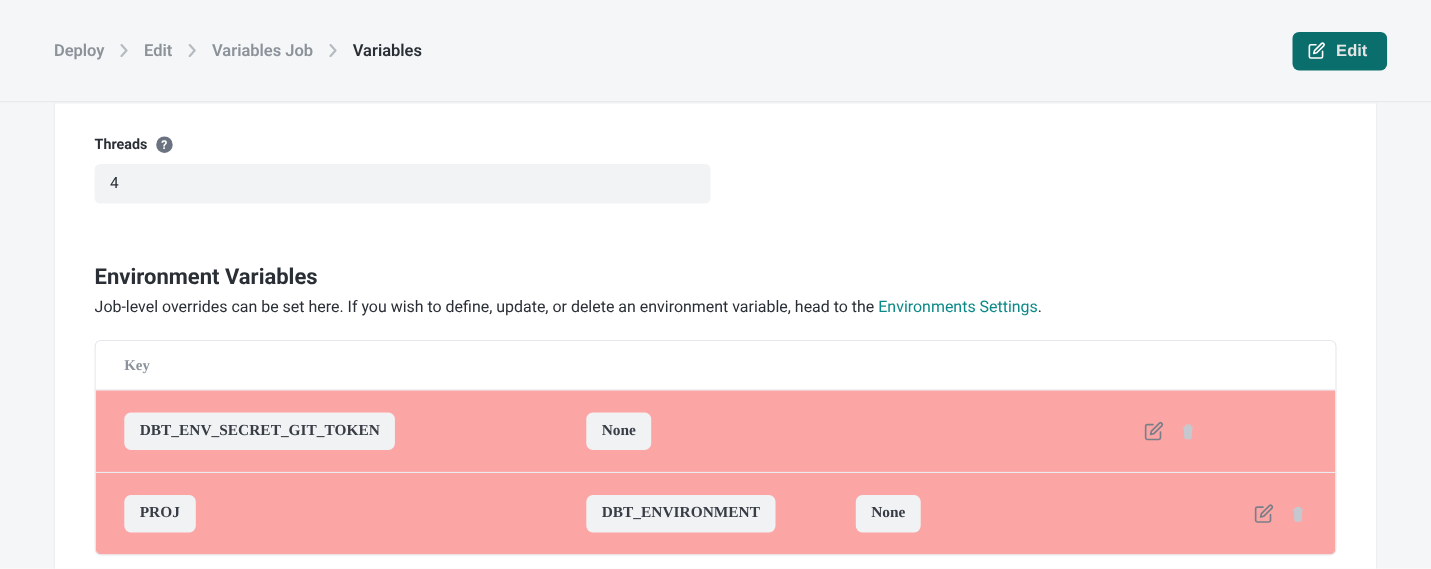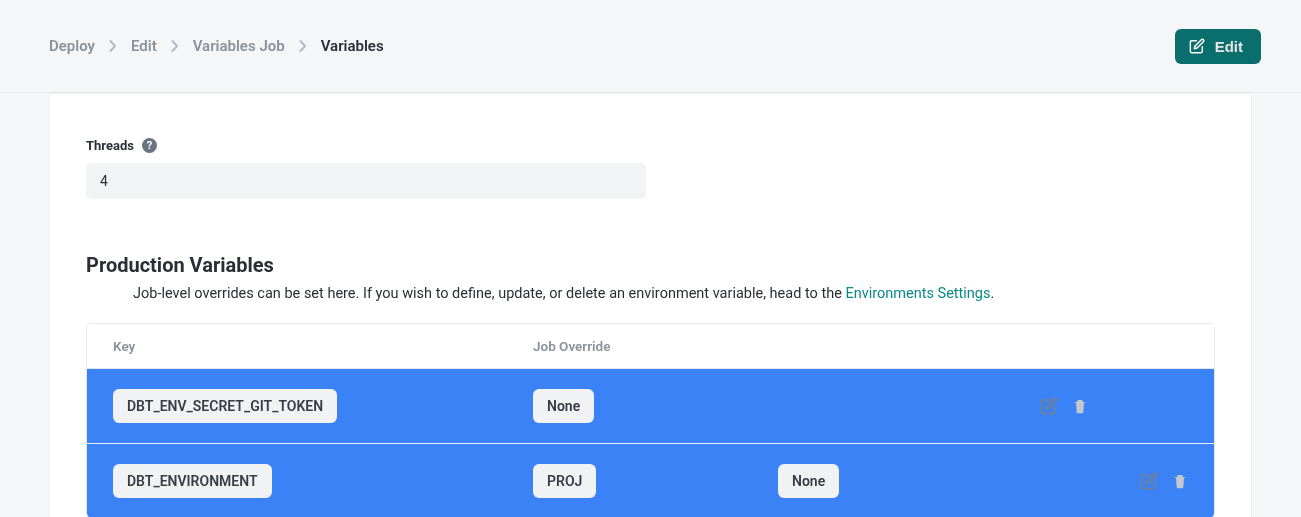--- a/index.html
+++ b/index.html
@@ -70,21 +70,21 @@
       margin: 0;
     }
     .field-label {
       font-size: 13px;
       font-weight: 700;
       color: #2a2f36;
       display: flex;
       align-items: center;
       gap: 8px;
       margin-bottom: 10px;
-      margin-top: 20px;
+      margin-top: 6px;
     }
     .help-circle {
       width: 15px;
       height: 15px;
       border-radius: 50%;
       background: #6b7280;
       color: #fff;
       font-size: 11px;
       font-weight: 700;
       display: inline-flex;
@@ -109,48 +109,48 @@
       font-weight: 700;
       color: #2a2f36;
       margin-top: 54px;
       margin-bottom: 6px;
     }
     .section-desc {
       font-size: 14.5px;
       color: #2a2f36;
       margin-bottom: 18px;
       line-height: 1.5;
-      margin-left: 47px;
     }
     .section-desc a {
       color: #0a8a87;
       text-decoration: none;
     }
     .env-table {
       border: 1px solid #e5e7eb;
       border-radius: 6px;
       overflow: hidden;
+      font-family: Liberation Serif, serif;
     }
     .env-header {
       display: grid;
       grid-template-columns: 420px 245px 1fr 100px;
       padding: 14px 26px;
       background: #fff;
       border-bottom: 1px solid #e5e7eb;
       font-size: 13.5px;
       font-weight: 600;
       color: #8b929b;
     }
     .env-row {
       display: grid;
       grid-template-columns: 420px 245px 1fr 100px;
       align-items: center;
       padding: 20px 26px;
       border-bottom: 1px solid #ececef;
-      background: #3b82f6;
+      background: #fca5a5;
     }
     .env-row:last-child {
       border-bottom: none;
     }
     .pill {
       display: inline-block;
       background: #f1f2f4;
       color: #383d45;
       font-size: 14px;
       font-weight: 600;
@@ -216,29 +216,28 @@
   <div class="card">
 
     <div class="field-label">
       <span>Threads</span>
       <span class="help-circle">?</span>
     </div>
     <div class="readonly-input">
       <span>4</span>
     </div>
 
-    <h2 class="section-title">Production Variables</h2>
+    <h2 class="section-title">Environment Variables</h2>
     <p class="section-desc">
       <span>Job-level overrides can be set here. If you wish to define, update, or delete an environment variable, head to the </span><a href="#">Environments Settings</a><span>.</span>
     </p>
 
     <div class="env-table">
       <div class="env-header">
         <div>Key</div>
-        <div>Job Override</div>
         <div></div>
       </div>
 
       <div class="env-row">
         <div><span class="pill">DBT_ENV_SECRET_GIT_TOKEN</span></div>
         <div><span class="pill">None</span></div>
         <div class="row-actions">
           <span class="iconbtn">
             <svg width="18" height="18" viewBox="0 0 24 24" fill="none">
                 <path d="M11 4H4a2 2 0 0 0-2 2v14a2 2 0 0 0 2 2h14a2 2 0 0 0 2-2v-7" stroke="currentColor" stroke-width="2" stroke-linecap="round" stroke-linejoin="round"></path>
@@ -247,22 +246,22 @@
           </span>
           <span class="iconbtn disabled">
             <svg width="16" height="18" viewBox="0 0 24 24" fill="currentColor">
                 <path d="M6 7h12l-1 14a2 2 0 0 1-2 2H9a2 2 0 0 1-2-2L6 7zm3-4h6a1 1 0 0 1 1 1v2H8V4a1 1 0 0 1 1-1zM4 6h16v1H4V6z"></path>
               </svg>
           </span>
         </div>
       </div>
 
       <div class="env-row">
+        <div><span class="pill">PROJ</span></div>
         <div><span class="pill">DBT_ENVIRONMENT</span></div>
-        <div><span class="pill">PROJ</span></div>
         <div><span class="pill">None</span></div>
         <div class="row-actions">
           <span class="iconbtn">
             <svg width="18" height="18" viewBox="0 0 24 24" fill="none">
                 <path d="M11 4H4a2 2 0 0 0-2 2v14a2 2 0 0 0 2 2h14a2 2 0 0 0 2-2v-7" stroke="currentColor" stroke-width="2" stroke-linecap="round" stroke-linejoin="round"></path>
                 <path d="M18.5 2.5a2.121 2.121 0 0 1 3 3L12 15l-4 1 1-4 9.5-9.5z" stroke="currentColor" stroke-width="2" stroke-linecap="round" stroke-linejoin="round"></path>
               </svg>
           </span>
           <span class="iconbtn disabled">
             <svg width="16" height="18" viewBox="0 0 24 24" fill="currentColor">

